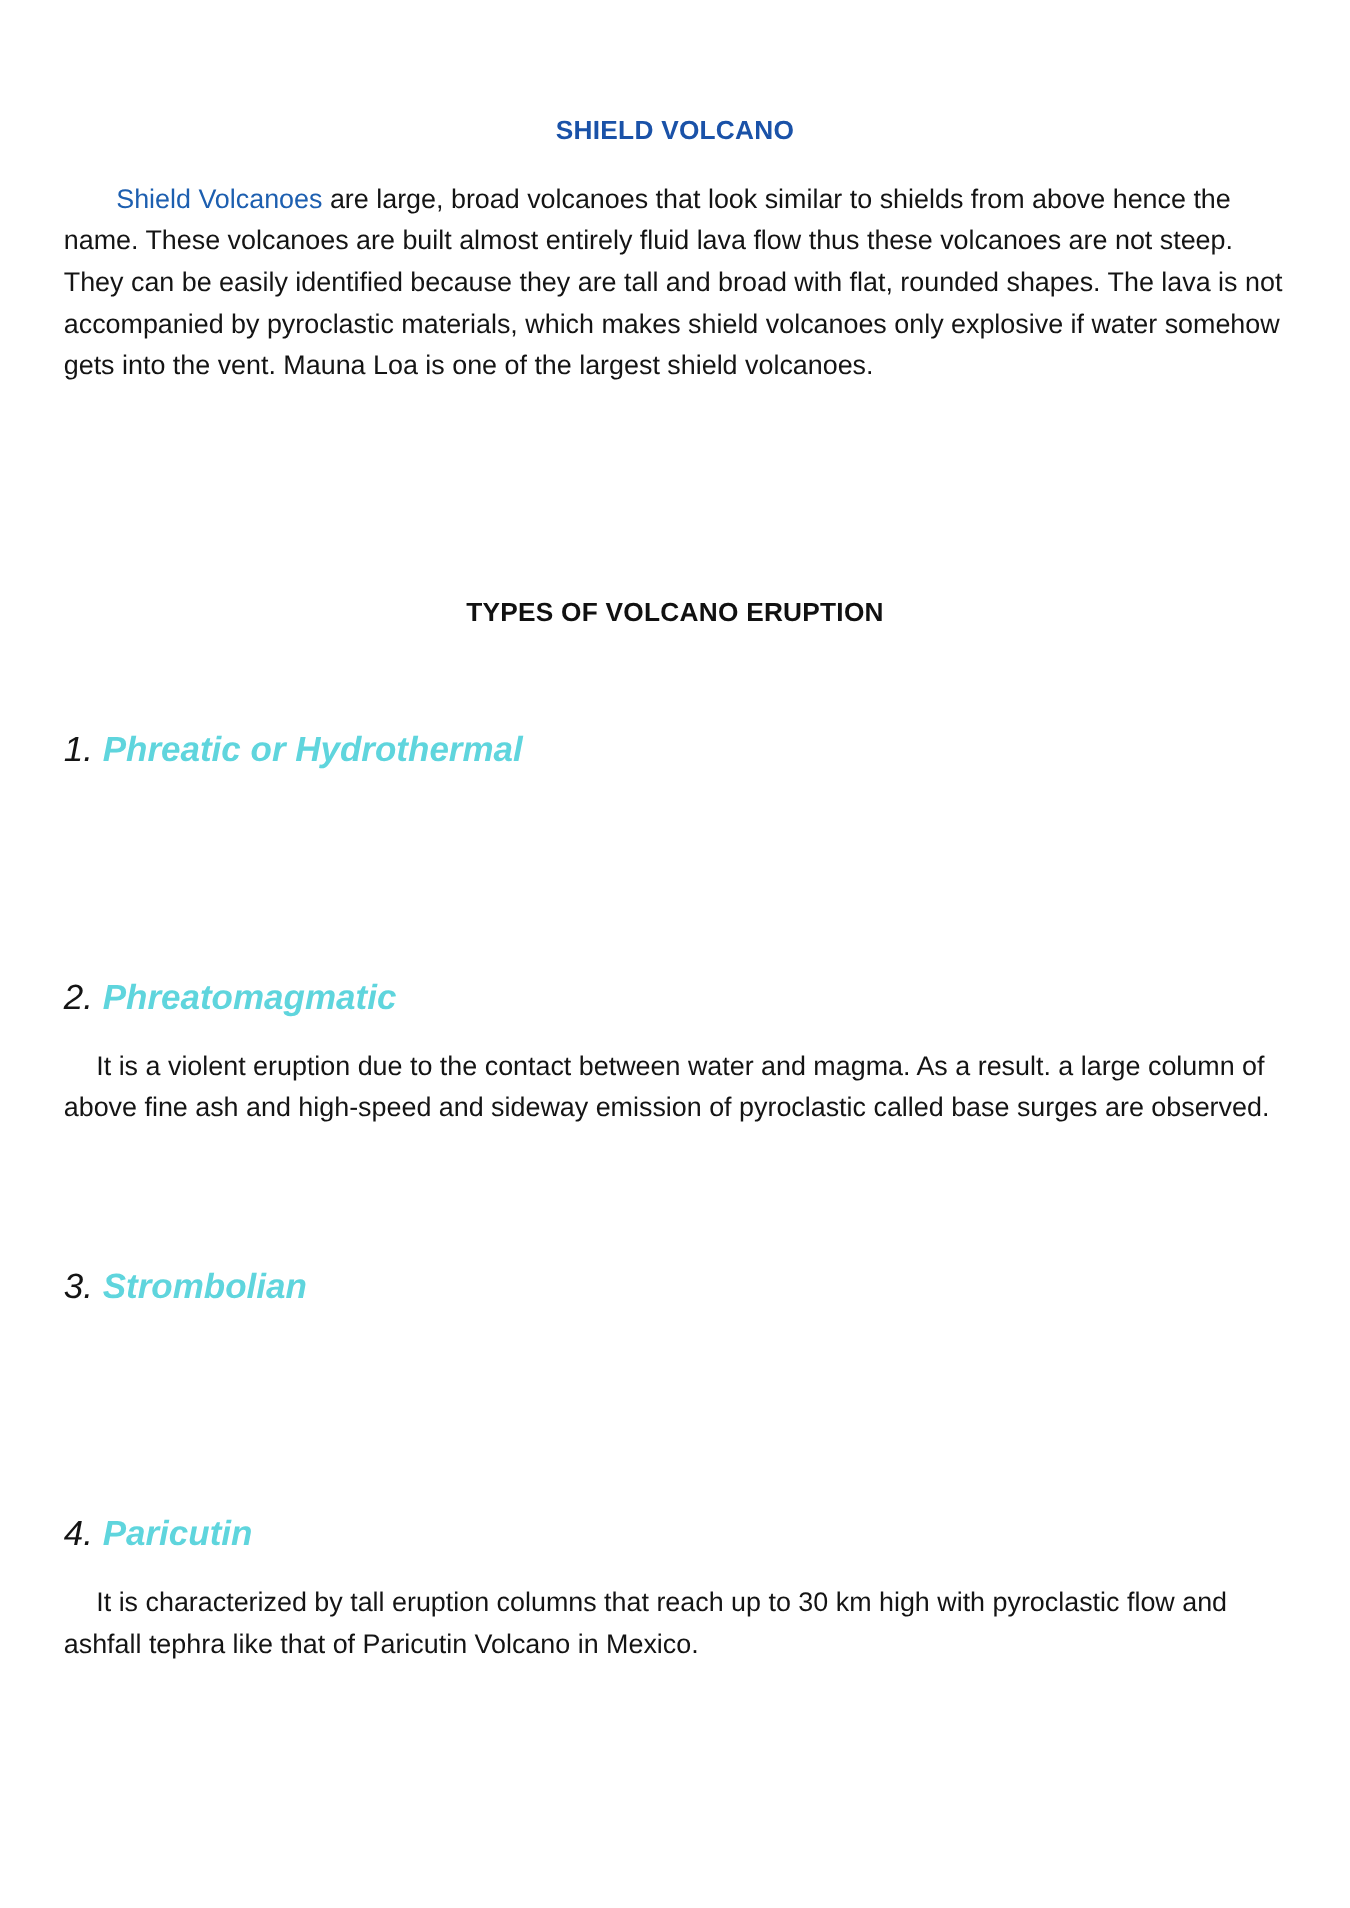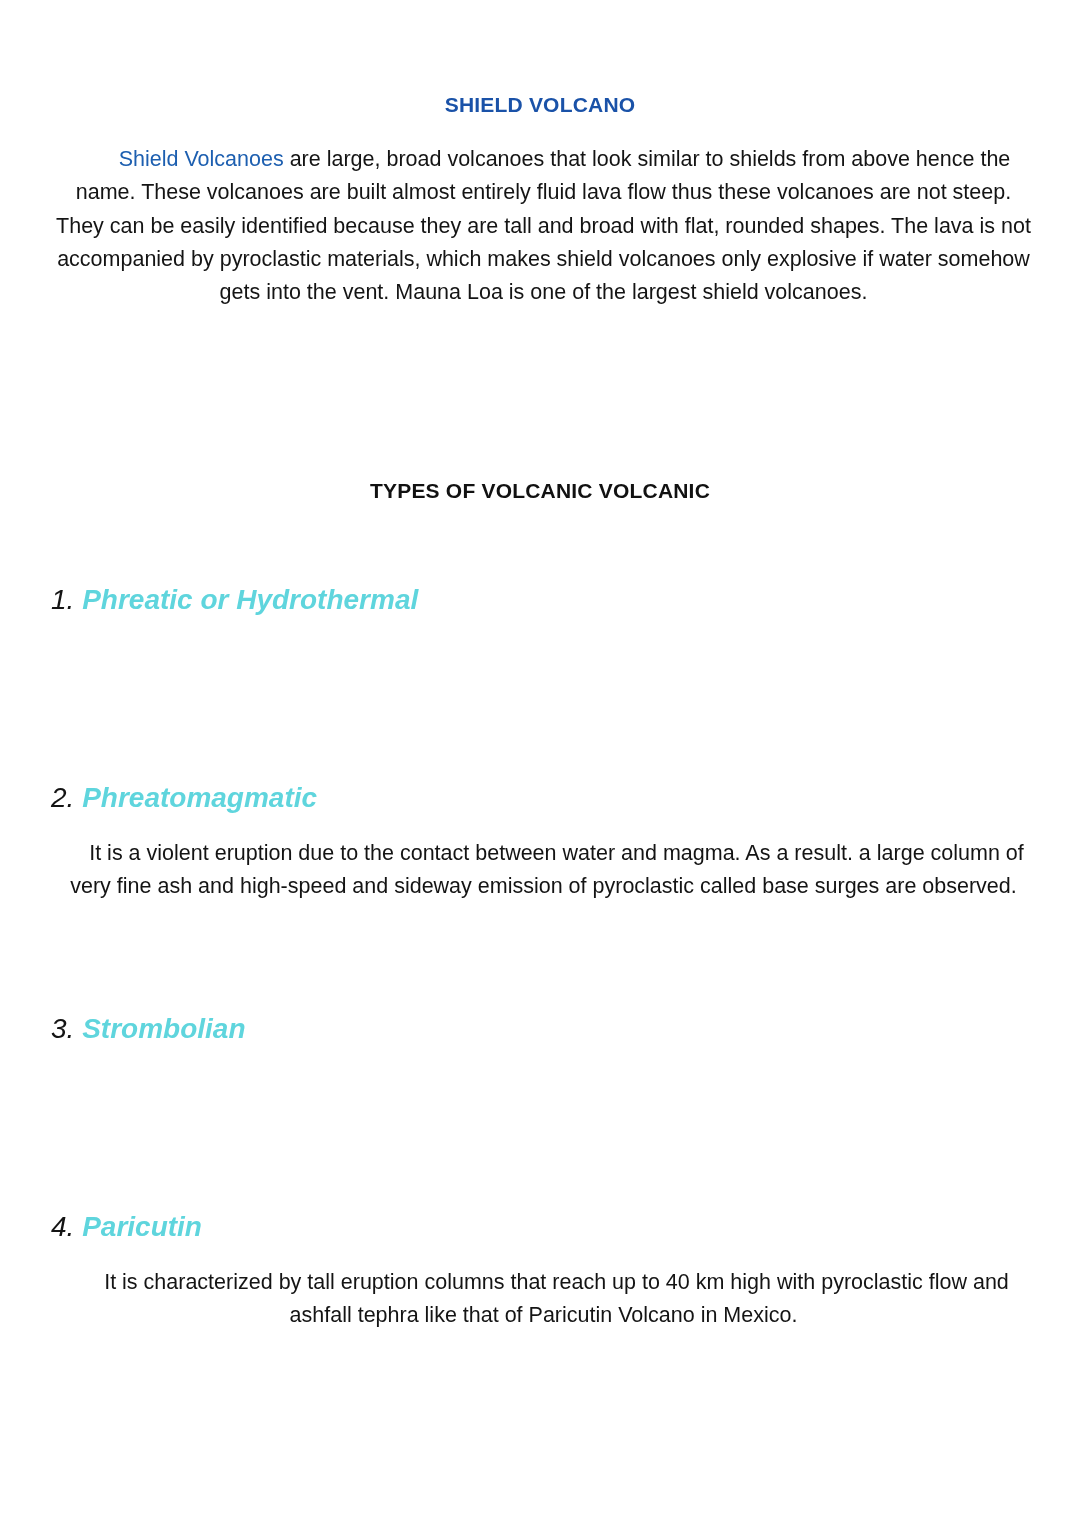--- a/index.html
+++ b/index.html
@@ -41,21 +41,20 @@
       color: #111111;
     }
     .para {
       position: absolute;
       left: 51px;
       width: 985px;
       font-size: 21.5px;
       line-height: 33.3px;
       color: #141414;
       margin: 0;
-      text-align: center;
     }
     .para-intro {
       top: 103px;
       text-indent: 42px;
     }
     .link {
       color: #1d5fb0;
     }
     .item-heading {
       position: absolute;
@@ -86,25 +85,25 @@
   </style>
 </head>
 <body>
 
 <div class="page">
 
   <div class="title title-shield">SHIELD VOLCANO</div>
 
   <p class="para para-intro"><span class="link">Shield Volcanoes</span><span> are large, broad volcanoes that look similar to shields from above hence the name. These volcanoes are built almost entirely fluid lava flow thus these volcanoes are not steep. They can be easily identified because they are tall and broad with flat, rounded shapes. The lava is not accompanied by pyroclastic materials, which makes shield volcanoes only explosive if water somehow gets into the vent. Mauna Loa is one of the largest shield volcanoes.</span></p>
 
-  <div class="title title-types">TYPES OF VOLCANIC VOLCANIC</div>
+  <div class="title title-types">TYPES OF VOLCANO ERUPTION</div>
 
   <p class="item-heading h1"><span class="item-num">1.</span> <span class="item-name">Phreatic or Hydrothermal</span></p>
 
   <p class="item-heading h2"><span class="item-num">2.</span> <span class="item-name">Phreatomagmatic</span></p>
-  <p class="para item-body b2">It is a violent eruption due to the contact between water and magma. As a result. a large column of very fine ash and high-speed and sideway emission of pyroclastic called base surges are observed.</p>
+  <p class="para item-body b2">It is a violent eruption due to the contact between water and magma. As a result. a large column of above fine ash and high-speed and sideway emission of pyroclastic called base surges are observed.</p>
 
   <p class="item-heading h3"><span class="item-num">3.</span> <span class="item-name">Strombolian</span></p>
 
   <p class="item-heading h4"><span class="item-num">4.</span> <span class="item-name">Paricutin</span></p>
-  <p class="para item-body b4">It is characterized by tall eruption columns that reach up to 40 km high with pyroclastic flow and ashfall tephra like that of Paricutin Volcano in Mexico.</p>
+  <p class="para item-body b4">It is characterized by tall eruption columns that reach up to 30 km high with pyroclastic flow and ashfall tephra like that of Paricutin Volcano in Mexico.</p>
 
 </div>
 
 </body></html>

